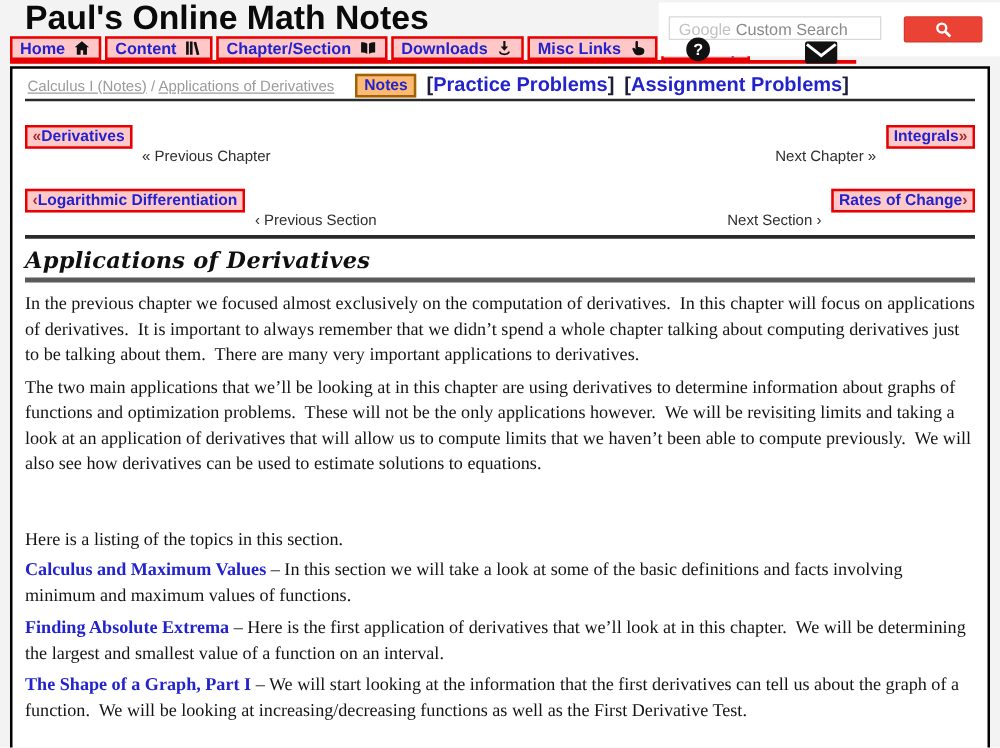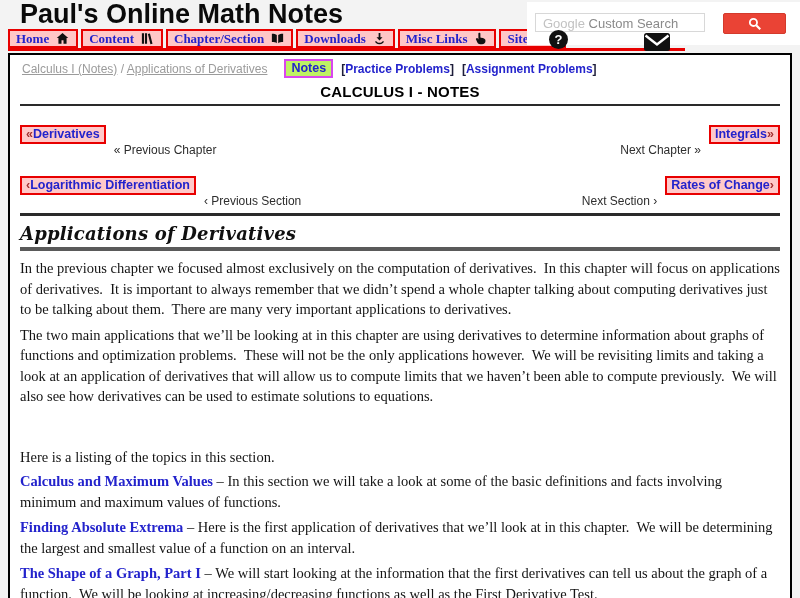--- a/index.html
+++ b/index.html
@@ -16,21 +16,21 @@
   .site-title {
     font-size:27px; line-height:24px; font-weight:bold; color:#0a0a0a;
     margin:2px 12px 3px;
   }
 
   
   .nav-wrap {
     display:flex; align-items:center;
     width:677px;
     border-bottom:3px solid #e80000;
-    position:relative; z-index:1;font-family:Liberation Serif, serif;
+    position:relative; z-index:1;
   }
   .nav-item {
     display:flex; align-items:center; gap:6px;
     background:#ffc7c7; border:2px solid #e80000;
     padding:0 6px; margin-right:3px; height:19px;
     font-size:13px; font-weight:bold; color:#2323cc;
     text-decoration:none; white-space:nowrap; cursor:pointer;
   }
   .nav-item svg { width:15px; height:15px; fill:#111; flex:0 0 auto; }
 
@@ -73,25 +73,25 @@
     border:2px solid #000; padding:3px 10px 20px; height:700px;
   }
 
   .breadcrumb-row {
     display:flex; align-items:center; margin:2px 0 0 2px;
     font-size:12px; height:17px;text-align:center;
   }
   .crumb a { color:#9b9b9b; text-decoration:underline; cursor:pointer; }
   .crumb .sep { color:#9b9b9b; }
   .notes-pill {
-    margin-left:17px; border:2px solid #d946ef; background:#bef264;
+    margin-left:17px; border:2px solid #a16207; background:#fdba74;
     padding:0 5px; font-size:12.5px; font-weight:bold; color:#2323cc;
     line-height:15px; cursor:pointer;
   }
-  .btab { margin-left:8px; font-size:12px; font-weight:bold; }
+  .btab { margin-left:8px; font-size:16px; font-weight:bold; }
   .btab .br { color:#1d1d3a; }
   .btab a { color:#2323cc; text-decoration:none; cursor:pointer; }
 
   .page-title {
     text-align:center; font-size:15px; font-weight:bold; color:#000;
     margin:6px 0 4px; letter-spacing:.2px;
   }
   .rule  { height:2px; background:#2a2a2a; margin:2px 0; }
   .rule2 { height:3px; background:#2a2a2a; margin:3px 0 2px; }
 
@@ -190,21 +190,20 @@
 
   <div class="content">
 
     <div class="breadcrumb-row">
       <span class="crumb"><a>Calculus I (Notes)</a><span class="sep"> / </span><a>Applications of Derivatives</a></span>
       <span class="notes-pill">Notes</span>
       <span class="btab"><span class="br">[</span><a>Practice Problems</a><span class="br">]</span></span>
       <span class="btab"><span class="br">[</span><a>Assignment Problems</a><span class="br">]</span></span>
     </div>
 
-    <div class="page-title">CALCULUS I - NOTES</div>
 
     <div class="rule"></div>
 
     <div class="chapnav">
       <span class="group">
         <span class="pill">
             <span class="arr">«</span>
             <a>Derivatives</a>
           </span>
         <span class="navlabel">« Previous Chapter</span>

